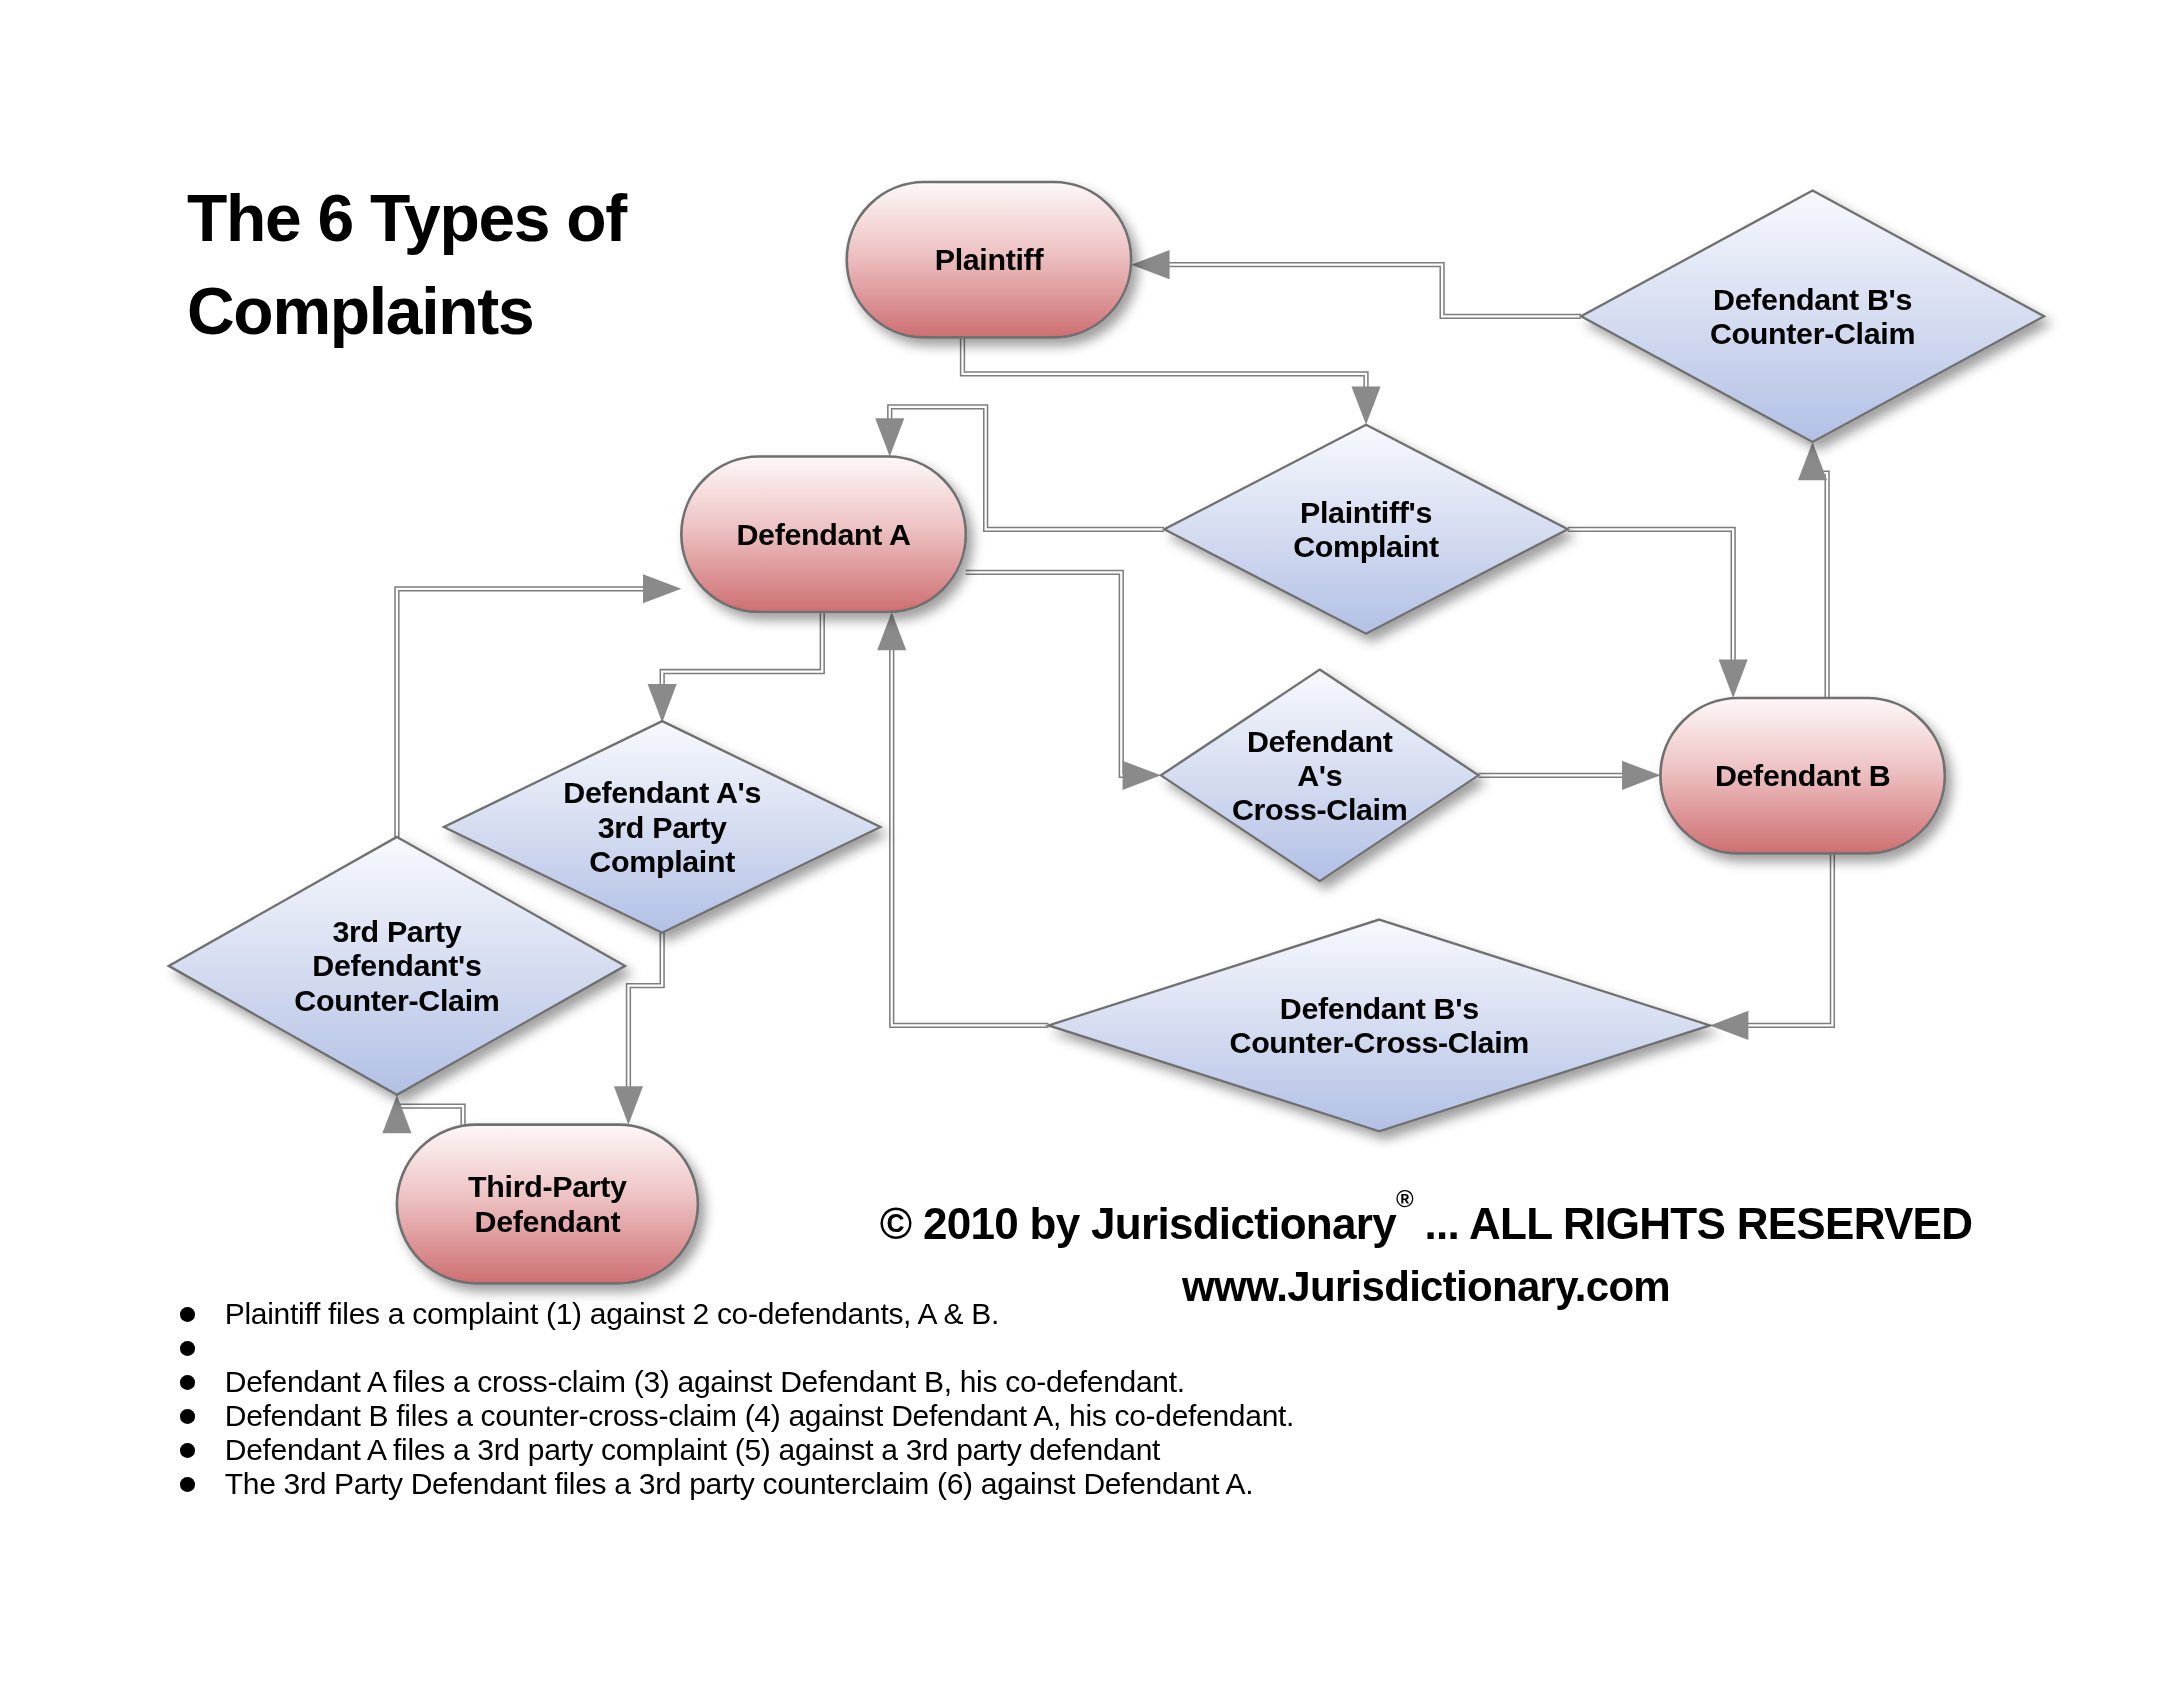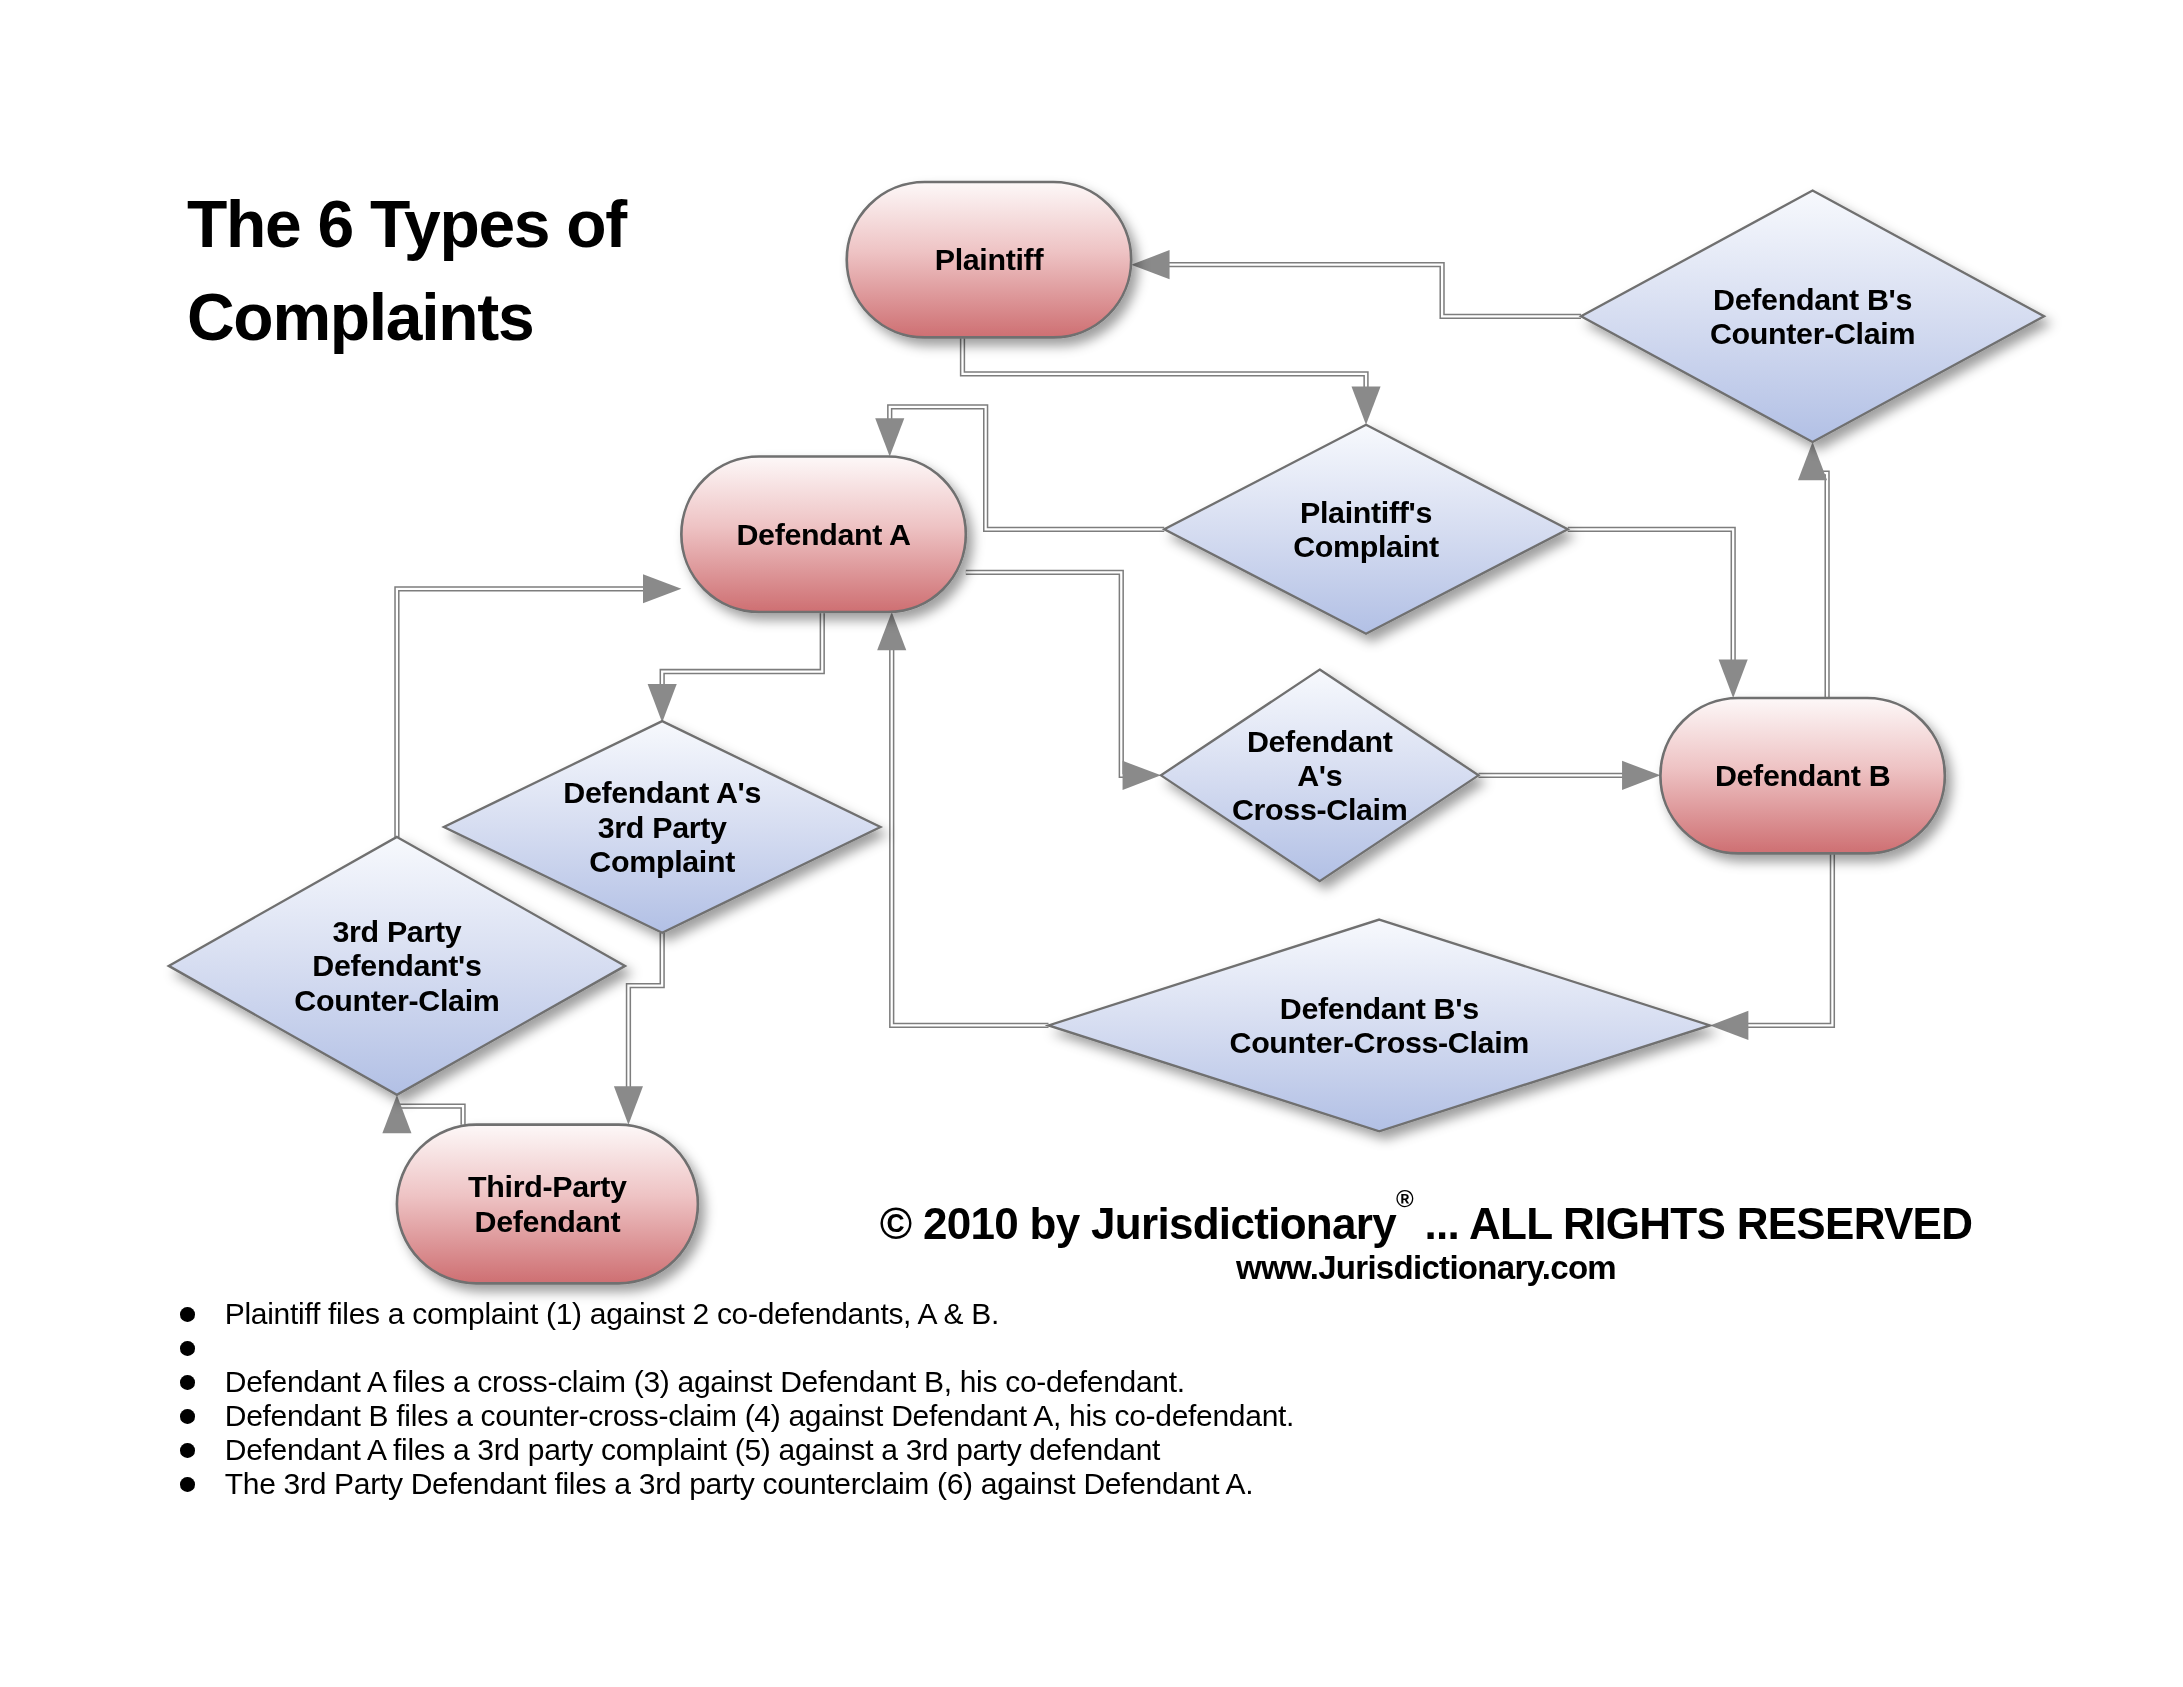--- a/index.html
+++ b/index.html
@@ -1,30 +1,30 @@
 <!DOCTYPE html>
 <html style="font-size:10.6px"><head>
 <meta charset="utf-8">
 <style>
   html,body{margin:0;padding:0;background:#ffffff;}
   body{font-family:"Liberation Sans", sans-serif;}
   #stage{position:relative;width:2183px;height:1687px;background:#ffffff;overflow:hidden;}
   #diagram-svg{position:absolute;left:0;top:0;}
   .page-title{
-    position:absolute;left:187px;top:178px;
+    position:absolute;left:187px;top:172px;
     font-size:66px;font-weight:bold;color:#000;
     line-height:93px;letter-spacing:-1.3px;white-space:nowrap;
   }
   .copyright{
     position:absolute;left:814px;top:1199px;width:1224px;
     text-align:center;color:#000;font-weight:bold;
   }
   .copyright .line1{font-size:44px;letter-spacing:-0.7px;white-space:nowrap;text-align:center;}
   .copyright .line1 sup{font-size:24px;position:relative;top:-16px;}
-  .copyright .line2{font-size:33px;letter-spacing:-0.7px;margin-top:0;}
+  .copyright .line2{font-size:42px;letter-spacing:-0.7px;margin-top:14px;}
   .notes{
     position:absolute;left:180px;top:1297px;color:#000;
   }
   .note-row{display:flex;align-items:flex-start;height:34px;gap:17px;}
   .note-dot{
     flex:0 0 auto;width:14.6px;height:14.6px;border-radius:50%;
     background:#000;margin:10px 13.2px 0 0;
   }
   .note-text{font-size:30px;line-height:34px;white-space:nowrap;letter-spacing:-0.3px;}
 </style>

